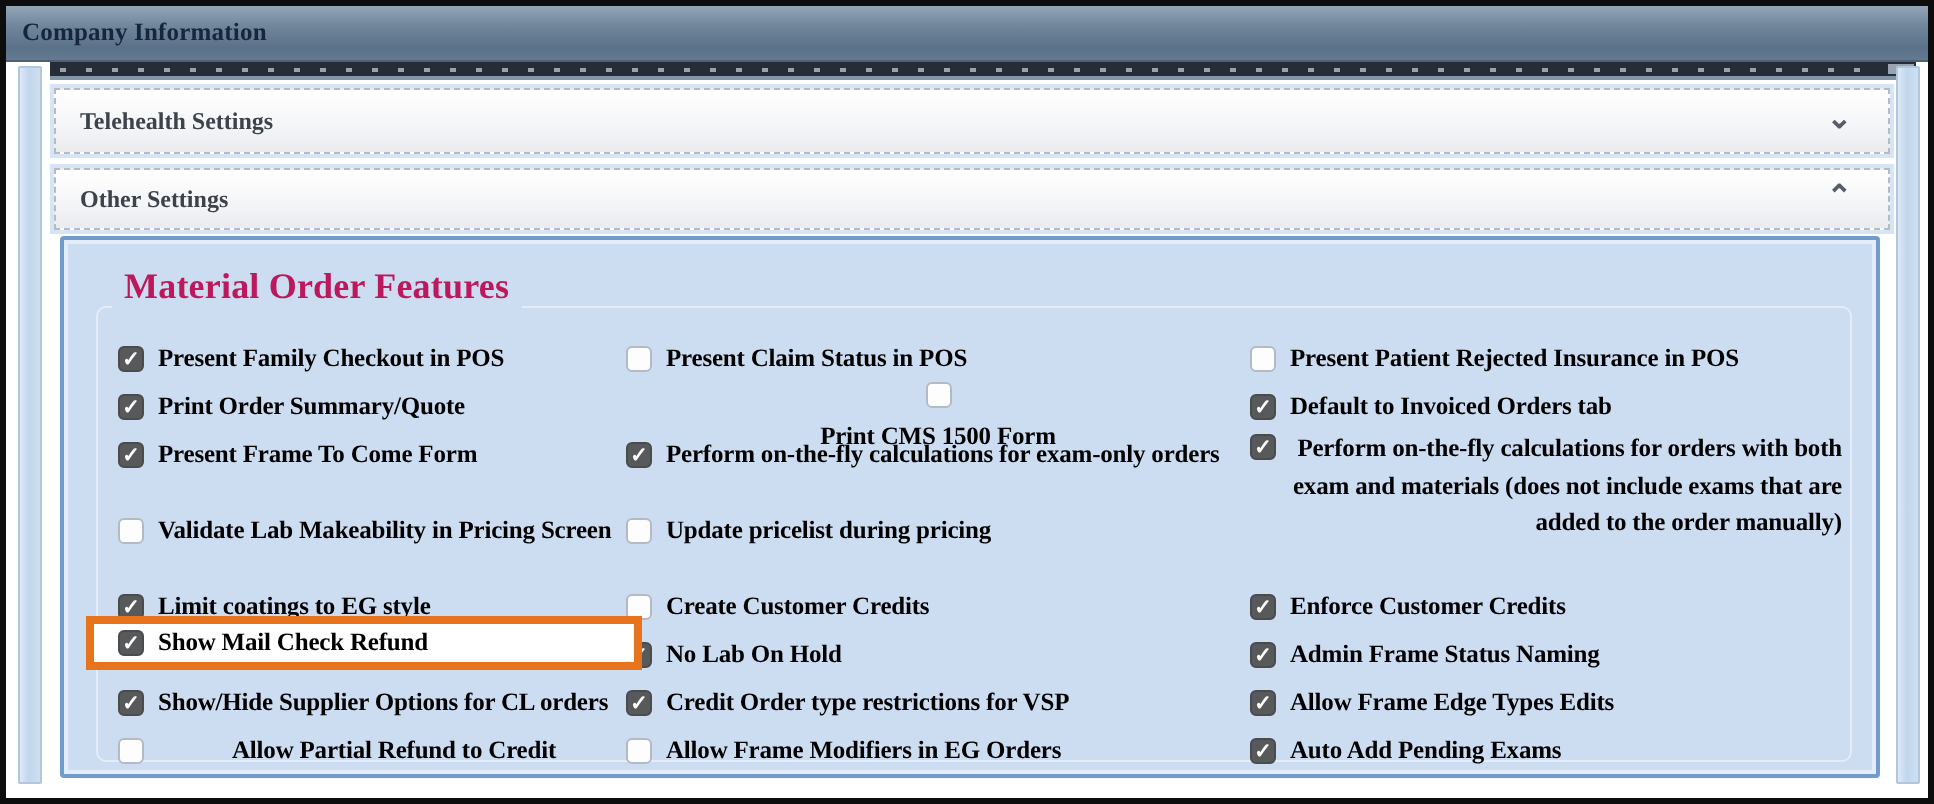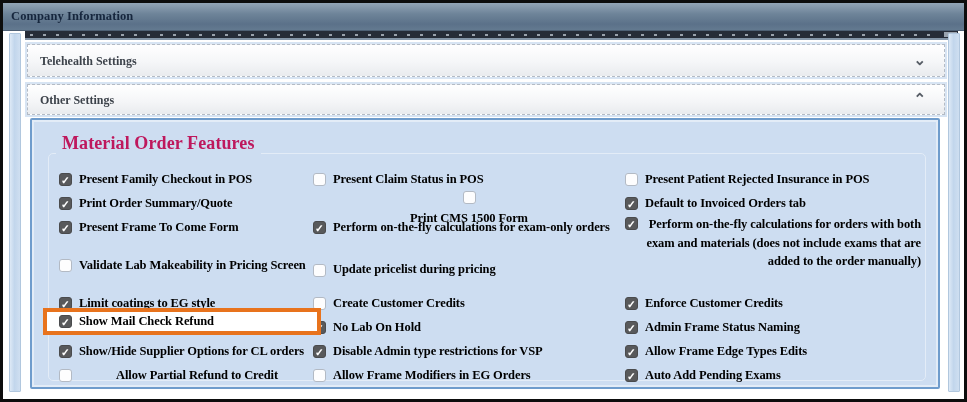--- a/index.html
+++ b/index.html
@@ -172,35 +172,35 @@
             <span class="lbl">Present Claim Status in POS</span>
           </div>
           <div class="cell" style="grid-area: 2 / 2; flex-direction: column;">
             <span class="cb un"></span>
             <span class="lbl">Print CMS 1500 Form</span>
           </div>
           <div class="cell" style="grid-area: 3 / 2;">
             <span class="cb checked">✓</span>
             <span class="lbl">Perform on-the-fly calculations for exam-only orders</span>
           </div>
-          <div class="cell" style="grid-area: 4 / 2; align-items: flex-end;">
+          <div class="cell" style="grid-area: 4 / 2;">
             <span class="cb un"></span>
             <span class="lbl">Update pricelist during pricing</span>
           </div>
           <div class="cell" style="grid-area: 5 / 2;">
             <span class="cb un"></span>
             <span class="lbl">Create Customer Credits</span>
           </div>
           <div class="cell" style="grid-area: 6 / 2;">
             <span class="cb checked">✓</span>
             <span class="lbl">No Lab On Hold</span>
           </div>
           <div class="cell" style="grid-area: 7 / 2;">
             <span class="cb checked">✓</span>
-            <span class="lbl">Disable Admin type restrictions for VSP</span>
+            <span class="lbl">Credit Order type restrictions for VSP</span>
           </div>
           <div class="cell" style="grid-area: 8 / 2;">
             <span class="cb un"></span>
             <span class="lbl">Allow Frame Modifiers in EG Orders</span>
           </div>
           <div class="cell" style="grid-area: 1 / 3;">
             <span class="cb un"></span>
             <span class="lbl">Present Patient Rejected Insurance in POS</span>
           </div>
           <div class="cell" style="grid-area: 2 / 3;">

